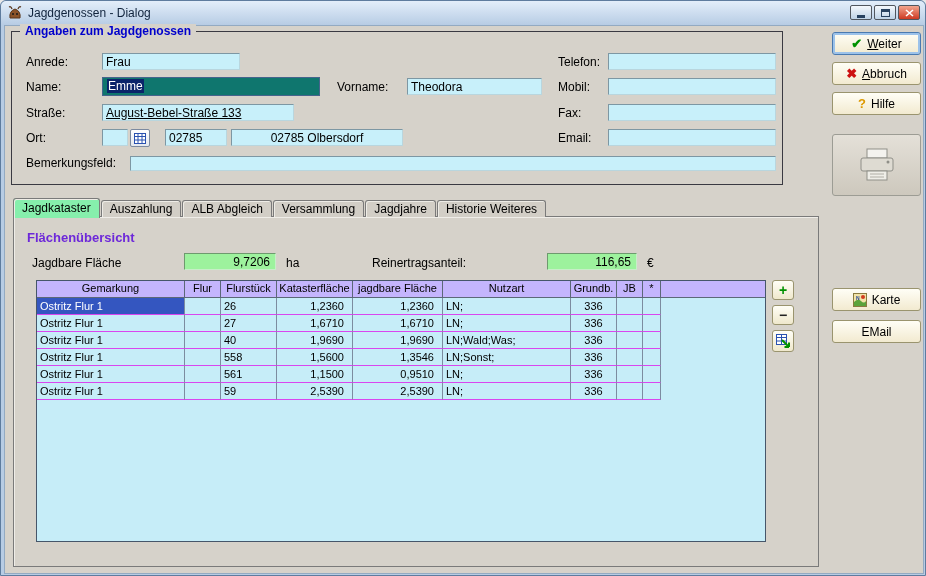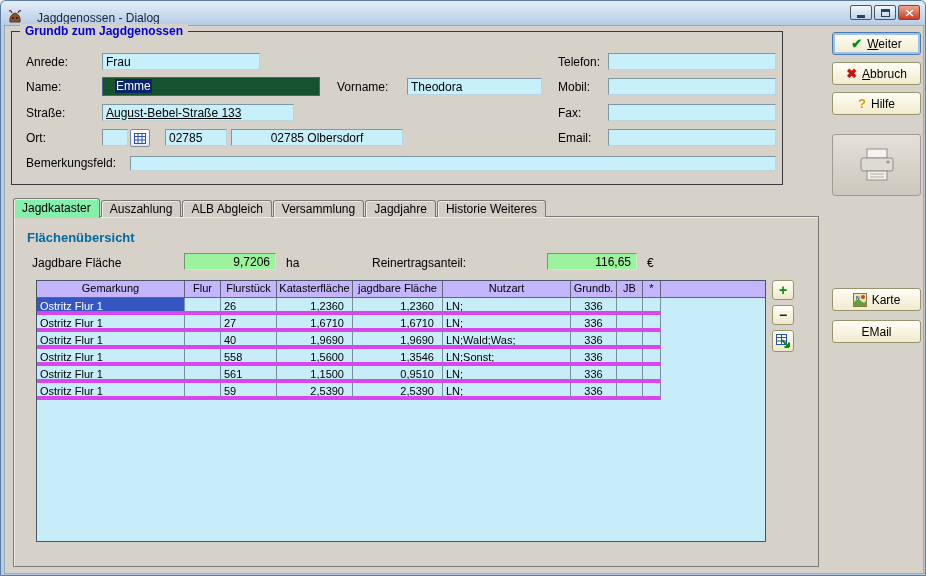--- a/index.html
+++ b/index.html
@@ -2,21 +2,21 @@
 <html><head>
 <meta charset="utf-8">
 <style>
   * { margin:0; padding:0; box-sizing:border-box; }
   body { font-family:"Liberation Sans","DejaVu Sans",sans-serif; background:#e8e8e8; }
   .window { position:relative; width:926px; height:576px; background:#b7cce4;
             border:1px solid #5e7c9e; border-radius:6px 6px 0 0; overflow:hidden; }
   
   .titlebar { position:absolute; left:0; top:0; width:100%; height:24px;
               background:linear-gradient(#e3eefa,#b7cce4); border-radius:5px 5px 0 0;
-              display:flex; align-items:flex-end; padding:0 6px; gap:14px; }
+              display:flex; align-items:center; padding:0 6px; gap:5px; }
   .titletext { font-size:12px; color:#10233c; }
   .wc-box { position:absolute; right:5px; top:4px; display:flex; gap:2px; }
   .wcb { width:22px; height:15px; border:1px solid #50565e; border-radius:2px;
          display:flex; align-items:center; justify-content:center; padding:0; }
   .wcb.minmax { background:linear-gradient(#f4f8fc,#bed2e6); }
   .wcb.close  { background:linear-gradient(#f2a58e,#ce3a22); }
   .min-g { width:8px; height:3px; background:#27415f; margin-top:7px; }
   .max-g { width:9px; height:8px; border:1px solid #27415f; border-top-width:3px; }
   
   .client { position:absolute; left:3px; top:24px; width:920px; height:549px;
@@ -24,46 +24,46 @@
   
   .groupbox { position:absolute; left:10px; top:30px; width:772px; height:154px;
               border:1px solid #3a3a42; }
   .gb-legend { position:absolute; left:8px; top:-8px; background:#d6d2ca; padding:0 5px;
                color:#0000cc; font-weight:bold; font-size:12px; }
   .lbl { position:absolute; font-size:12px; color:#000; white-space:nowrap; }
   .lbl.b { font-weight:normal; }
   .tinput { position:absolute; height:17px; background:#c8f0fa; font-size:12px; color:#000;
             padding:0 3px; border:1px solid; border-color:#7d97a3 #b9d6de #b9d6de #7d97a3; }
   .namefield { position:absolute; left:90px; top:45px; width:218px; height:19px;
-               background:#14532d; border:1px solid #44648c; padding:1px 12px; font-size:12px; }
+               background:#0f766e; border:1px solid #44648c; padding:1px 4px; font-size:12px; }
   .namesel { background:#0a246a; color:#fff; padding:0 1px; }
   .lookupbtn { position:absolute; width:20px; height:18px; background:linear-gradient(#ffffff,#e4e8ee);
                border:1px solid #7c8aa0; border-radius:2px; display:flex; align-items:center; justify-content:center; }
   
   #tab-bar { position:absolute; left:12px; top:196px; height:20px; display:flex; align-items:flex-end; z-index:3; }
   .tab { height:17px; line-height:16px; padding:0 8px; font-size:12px; color:#000;
          background:#d2cec6; border:1px solid #7a7a7a; border-bottom:none;
          border-radius:3px 3px 0 0; margin-right:1px; box-shadow:inset 1px 1px 0 #eeece6; }
   .tab.active { height:20px; line-height:19px; background:#86efac; margin-bottom:-1px; z-index:4; }
   .panel { position:absolute; left:12px; top:215px; width:806px; height:351px;
            background:#d6d2ca; border:1px solid #7a7a7a; box-shadow:inset 1px 1px 0 #efede8; }
-  .heading { position:absolute; left:13px; top:13px; font-size:13px; font-weight:bold; color:#0369a1; }
+  .heading { position:absolute; left:13px; top:13px; font-size:13px; font-weight:bold; color:#6d28d9; }
   .greenbox { position:absolute; height:17px; background:#9df29d; text-align:right; font-size:12px;
               padding:1px 5px; border:1px solid; border-color:#6e9a6e #c8eec8 #c8eec8 #6e9a6e; }
   
   #grid { position:absolute; left:22px; top:63px; width:730px; height:262px;
           background:#c6edf8; border:1px solid #46566a; overflow:hidden; }
   #grid-header { white-space:nowrap; height:17px; background:#d6d2ca; }
   .gh { display:inline-block; height:17px; line-height:15px; font-size:11px; text-align:center;
         background:#c4b5fd; border-right:1px solid #5c6878; border-bottom:1px solid #5c6878;
         vertical-align:top; overflow:hidden; white-space:nowrap; }
   .gh.fill { border-right:none; }
   .grow { height:17px; white-space:nowrap; }
   .gc { display:inline-block; height:17px; line-height:16px; font-size:11px; padding:0 3px;
-        border-right:1px solid #7c8ca0; border-bottom:4px solid #d946ef; vertical-align:top;
+        border-right:1px solid #7c8ca0; border-bottom:1px solid #d946ef; vertical-align:top;
         overflow:hidden; white-space:nowrap; color:#000; }
   .gc.fill { border:none; }
   .gc.sel { background:#3456c0; color:#fff; }
   .gbtn { position:absolute; width:22px; height:20px; background:linear-gradient(#fffef6,#efe8cc);
           border:1px solid #9a946e; border-radius:3px; display:flex; align-items:center;
           justify-content:center; font-size:14px; font-weight:bold; line-height:1; }
   
   .sbtn { position:absolute; left:831px; width:89px; height:23px; display:flex; align-items:center;
           justify-content:center; gap:5px; background:linear-gradient(#fffef6,#f2ead0);
           border:1px solid #9a946e; border-radius:3px; font-size:12px; color:#000; }
@@ -103,24 +103,24 @@
         <svg width="9" height="8" viewBox="0 0 9 8">
             <path d="M1 1 L8 7 M8 1 L1 7" stroke="#ffffff" stroke-width="1.6"></path>
           </svg>
       </button>
     </span>
   </div>
 
   <div class="client"></div>
 
   <div class="groupbox">
-    <span class="gb-legend">Grundb zum Jagdgenossen</span>
+    <span class="gb-legend">Angaben zum Jagdgenossen</span>
 
     <span class="lbl b" style="left:14px;top:23px">Anrede:</span>
-    <input class="tinput" style="left: 90px; top: 21px; width: 158px;" value="Frau">
+    <input class="tinput" style="left: 90px; top: 21px; width: 138px;" value="Frau">
 
     <span class="lbl b" style="left:14px;top:48px">Name:</span>
     <div class="namefield"><span class="namesel">Emme</span></div>
     <span class="lbl" style="left:325px;top:48px">Vorname:</span>
     <input class="tinput" style="left: 395px; top: 46px; width: 135px;" value="Theodora">
 
     <span class="lbl" style="left:14px;top:74px">Straße:</span>
     <input class="tinput" style="left: 90px; top: 72px; width: 192px; text-decoration: underline;" value="August-Bebel-Straße 133">
 
     <span class="lbl" style="left:14px;top:99px">Ort:</span>

